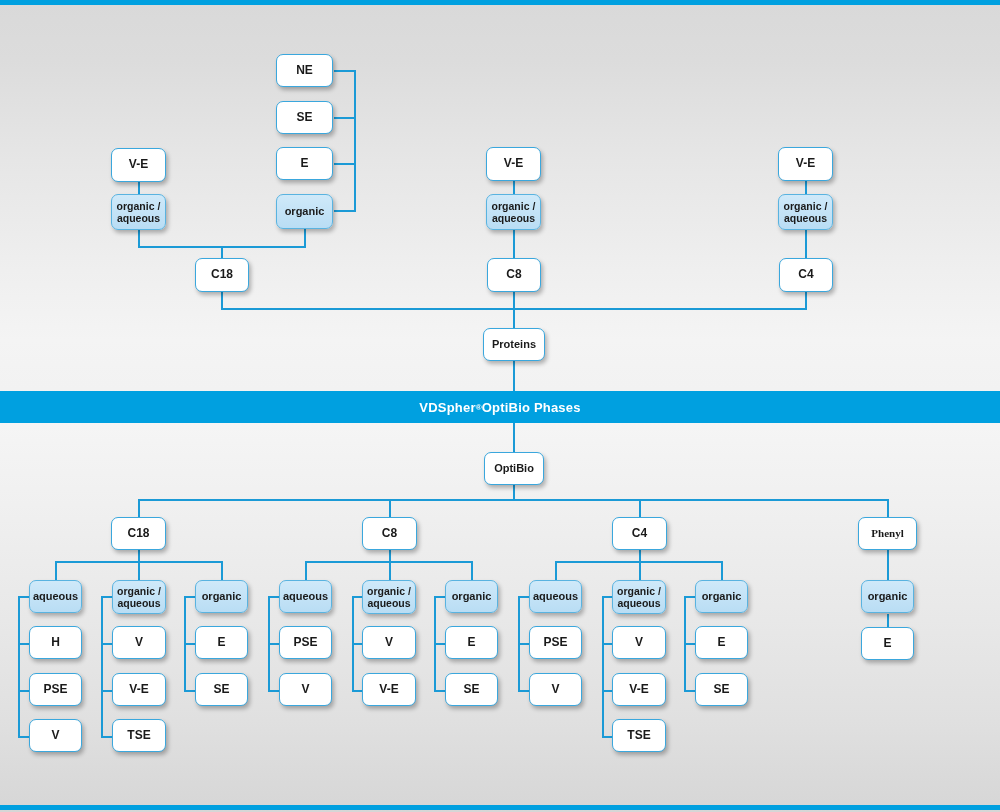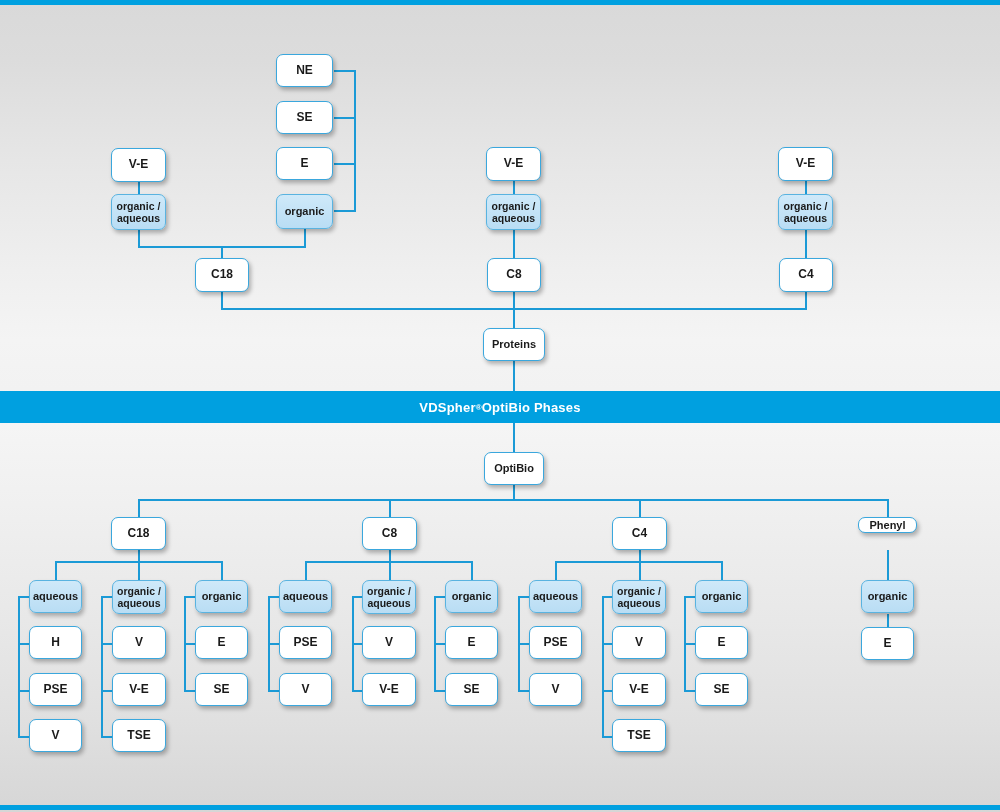--- a/index.html
+++ b/index.html
@@ -195,21 +195,21 @@
     <span>VDSpher</span>
       <sup>®</sup>
       <span> OptiBio Phases</span>
   </div>
 
   <div class="node small" style="left:484px;top:452px;width:60px;height:33px;">OptiBio</div>
 
   <div class="node" style="left:111px;top:517px;width:55px;height:33px;">C18</div>
   <div class="node" style="left:362px;top:517px;width:55px;height:33px;">C8</div>
   <div class="node" style="left:612px;top:517px;width:55px;height:33px;">C4</div>
-  <div class="node small" style="left:858px;top:517px;width:59px;height:16px;">Phenyl</div>
+  <div class="node small" style="left:858px;top:517px;width:59px;height:33px;font-family:Liberation Serif, serif;">Phenyl</div>
 
   <div class="node blue small" style="left:29px;top:580px;width:53px;height:33px;">aqueous</div>
   <div class="node" style="left:29px;top:626px;width:53px;height:33px;">H</div>
   <div class="node" style="left:29px;top:673px;width:53px;height:33px;">PSE</div>
   <div class="node" style="left:29px;top:719px;width:53px;height:33px;">V</div>
 
   <div class="node blue two" style="left:112px;top:580px;width:54px;height:34px;white-space:pre-line;">organic /
 aqueous</div>
   <div class="node" style="left:112px;top:626px;width:54px;height:33px;">V</div>
   <div class="node" style="left:112px;top:673px;width:54px;height:33px;">V-E</div>

